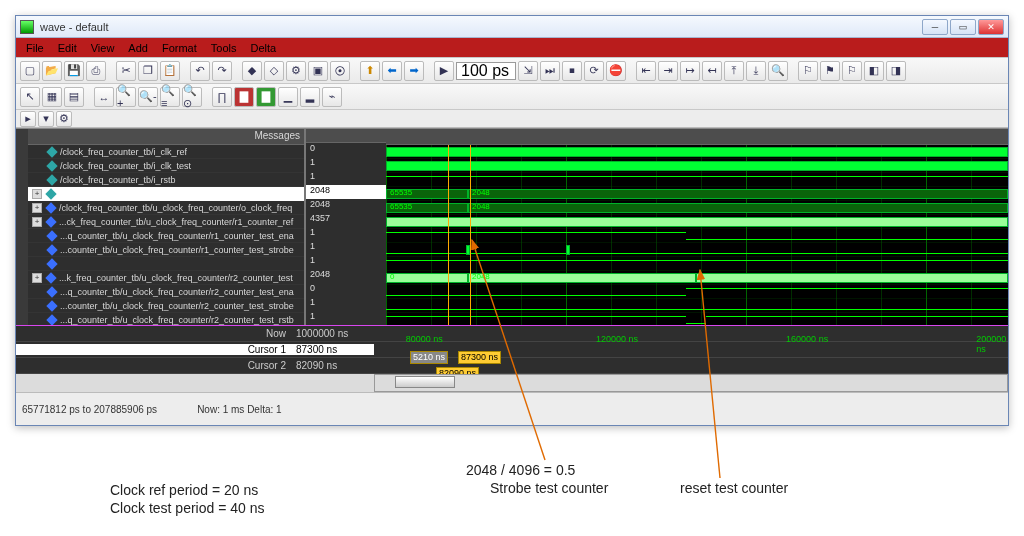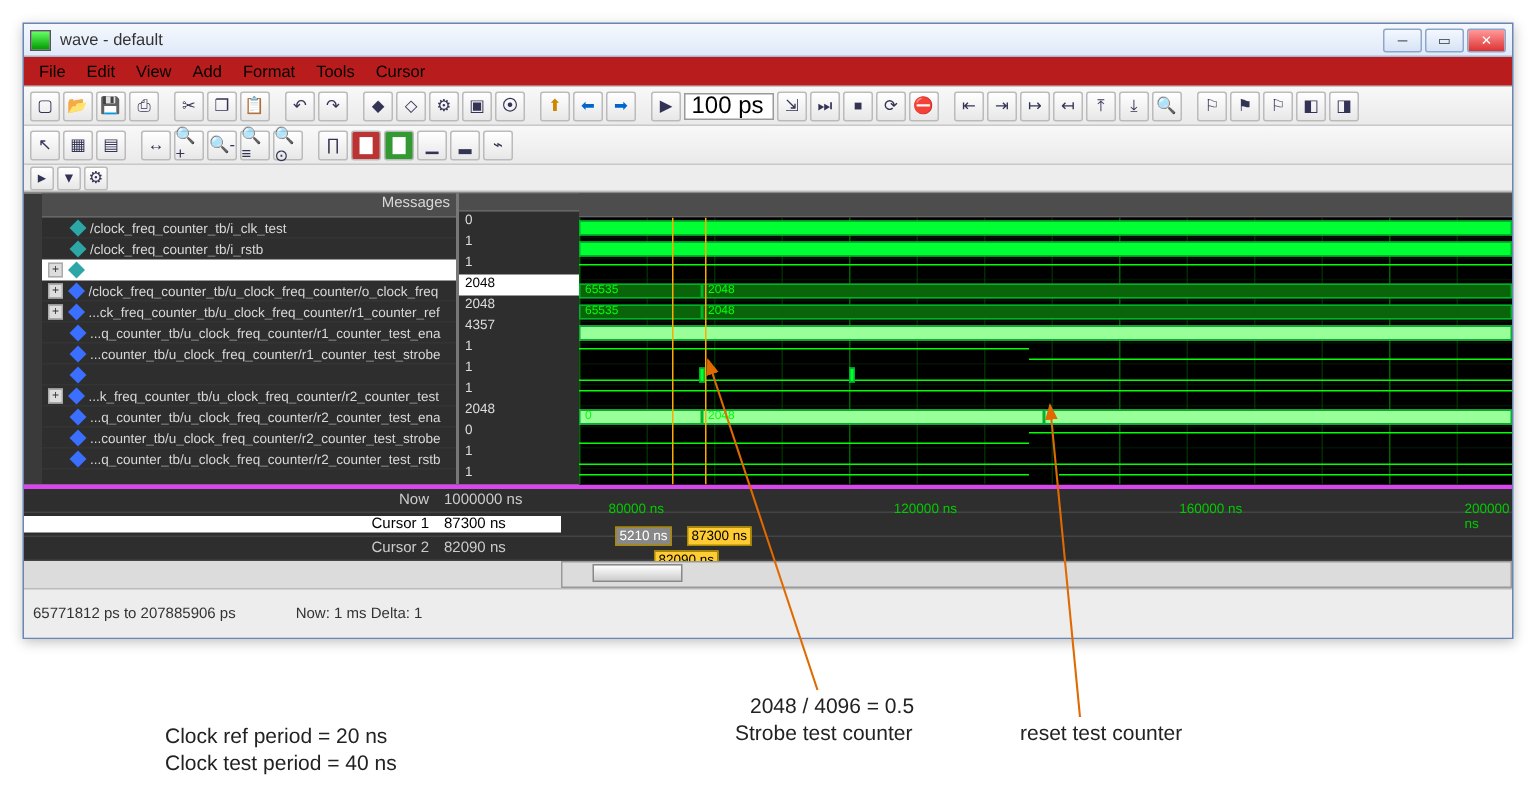--- a/index.html
+++ b/index.html
@@ -197,21 +197,21 @@
     z-index:5;
   }
   .buslabel {
     position:absolute; top:1px; height:12px;
     font-size:8px; color:#0f0;
     padding:0 2px;
   }
   
   .bottomrows {
     background:#2e2e2e;
-    border-top:3px solid #d946ef;
+    border-top:1px solid #d946ef;
   }
   .brow {
     height:16px; display:flex; align-items:center; font-size:10px;
     border-bottom:1px solid #444;
   }
   .brow .lab { width:276px; display:flex; justify-content:flex-end; padding-right:6px;}
   .brow .val { width:82px; padding:0 4px;}
   .brow .tl { flex:1; position:relative; background:#000;}
   .brow .tl .tick {
     position:absolute; top:0; font-size:9px; color:#0c0;
@@ -266,21 +266,21 @@
     </div>
   </div>
 
   <div class="menubar">
     <span class="menuitem">File</span>
     <span class="menuitem">Edit</span>
     <span class="menuitem">View</span>
     <span class="menuitem">Add</span>
     <span class="menuitem">Format</span>
     <span class="menuitem">Tools</span>
-    <span class="menuitem">Cursor</span>
+    <span class="menuitem">Delta</span>
   </div>
 
   <div class="toolbar">
     <div class="tbtn">▢</div>
     <div class="tbtn">📂</div>
     <div class="tbtn">💾</div>
     <div class="tbtn">⎙</div>
     <div class="tsep"></div>
     <div class="tbtn">✂</div>
     <div class="tbtn">❐</div>
@@ -348,20 +348,25 @@
   </div>
 
   <div class="content">
     <div class="leftbar"></div>
     <div class="sigcol">
       <div class="sigheader">
         <span class="fill"></span>
         <span>Messages</span>
       </div>
       <div class="sigrows" id="sigrows">
+          <div class="sigrow">
+            <span style="width:14px;display:inline-block"></span>
+            <span class="diamond teal"></span>
+            <span class="name">/clock_freq_counter_tb/i_clk_ref</span>
+          </div>
           <div class="sigrow">
             <span style="width:14px;display:inline-block"></span>
             <span class="diamond teal"></span>
             <span class="name">/clock_freq_counter_tb/i_clk_test</span>
           </div>
           <div class="sigrow">
             <span style="width:14px;display:inline-block"></span>
             <span class="diamond teal"></span>
             <span class="name">/clock_freq_counter_tb/i_rstb</span>
           </div>
@@ -558,21 +563,21 @@
 
   <div class="status">
     <span>65771812 ps to 207885906 ps</span>
     <span>Now: 1 ms  Delta: 1</span>
   </div>
 
 </div>
 
 <div class="annot" style="left:110px; top:482px;">Clock ref period = 20 ns</div>
 <div class="annot" style="left:110px; top:500px;">Clock test period = 40 ns</div>
-<div class="annot" style="left:500px; top:462px;">2048 / 4096 = 0.5</div>
+<div class="annot" style="left:466px; top:462px;">2048 / 4096 = 0.5</div>
 <div class="annot" style="left:490px; top:480px;">Strobe test counter</div>
 <div class="annot" style="left:680px; top:480px;">reset test counter</div>
 
 <svg class="arrow-svg" style="left:0;top:0;width:1024px;height:536px;">
   <defs>
     <marker id="arrhead" markerWidth="8" markerHeight="8" refX="7" refY="3" orient="auto">
       <path d="M0,0 L8,3 L0,6 Z" fill="#e06a00"></path>
     </marker>
   </defs>
   <line x1="545" y1="460" x2="472" y2="240" stroke="#e06a00" stroke-width="1.4" marker-end="url(#arrhead)"></line>

